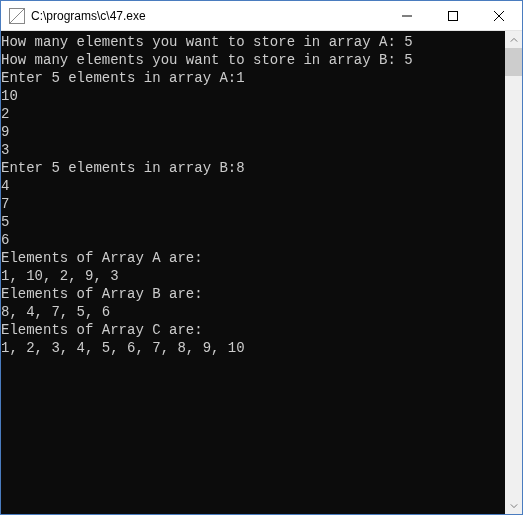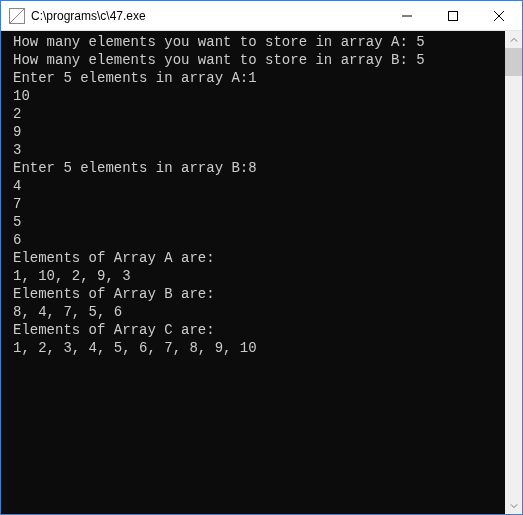--- a/index.html
+++ b/index.html
@@ -61,21 +61,21 @@
       background: #000;
       position: relative;
     }
     .console {
       flex: 1;
       background: #0c0c0c;
       color: #cccccc;
       font-family: Consolas, "Courier New", monospace;
       font-size: 14px;
       line-height: 18px;
-      padding: 2px 12px;
+      padding: 2px 0;
       white-space: pre;
       overflow: hidden;
     }
     .scrollbar {
       width: 17px;
       background: #f0f0f0;
       position: relative;
       display: flex;
       flex-direction: column;
     }

